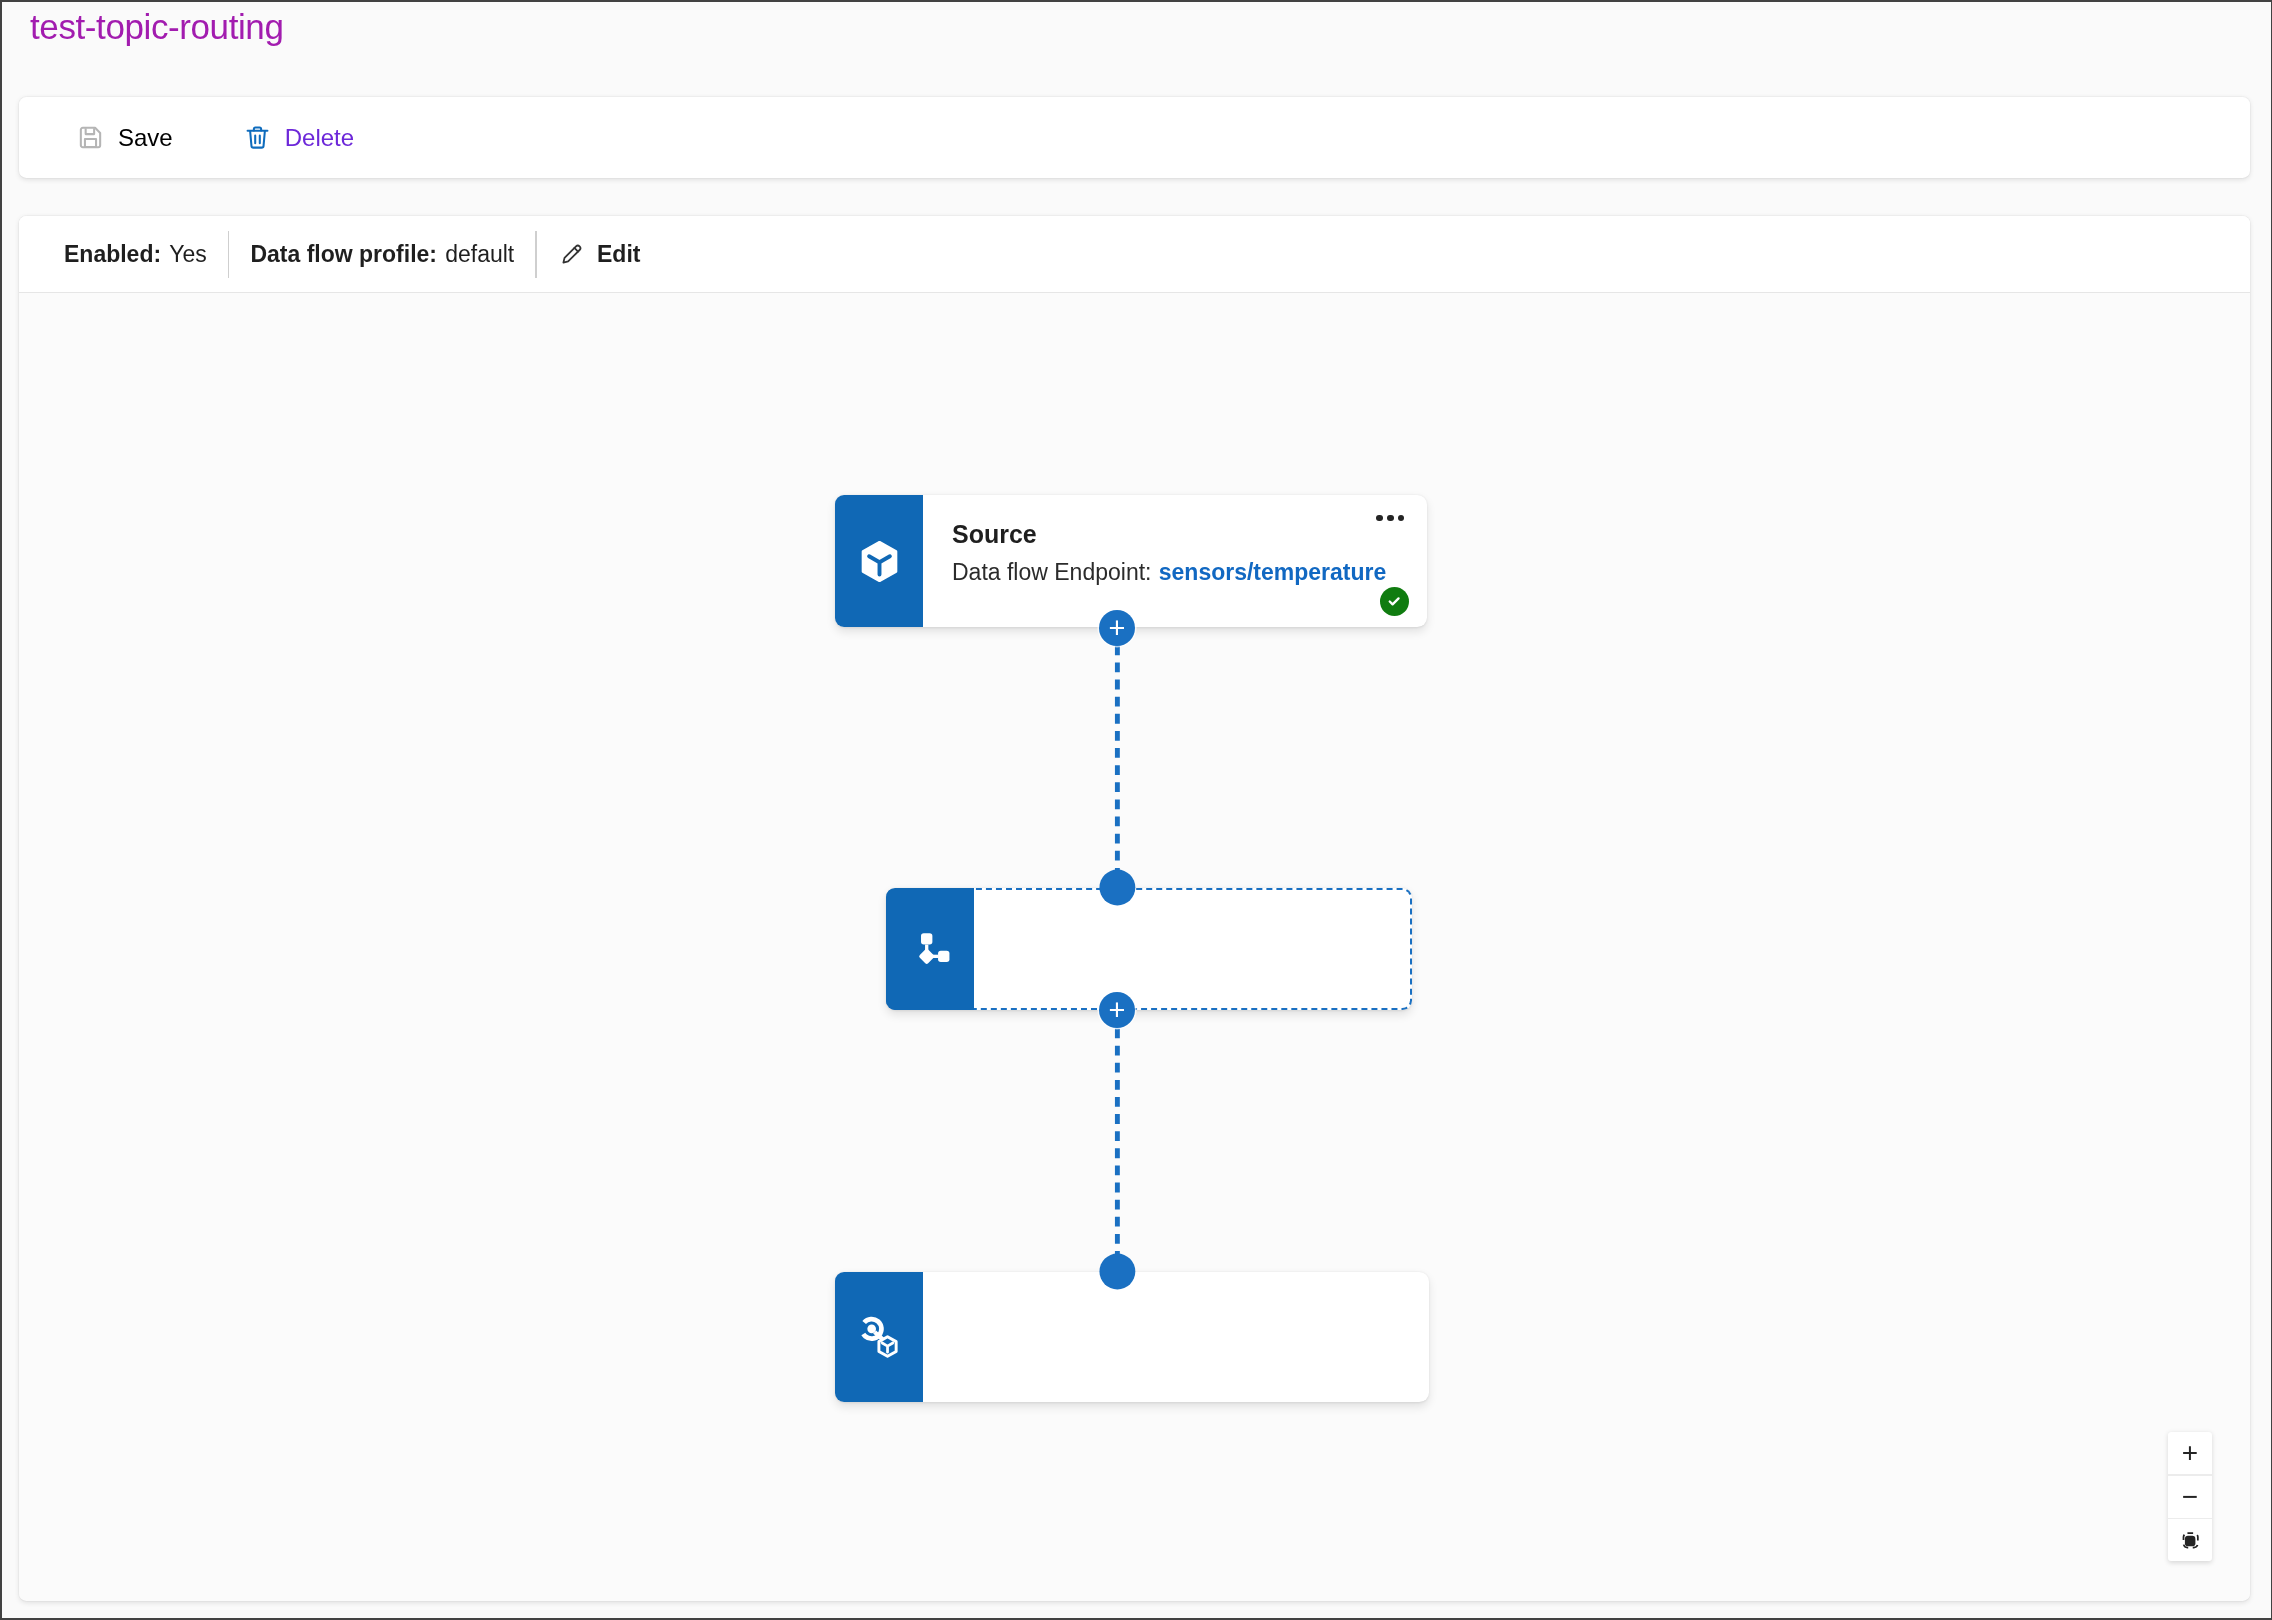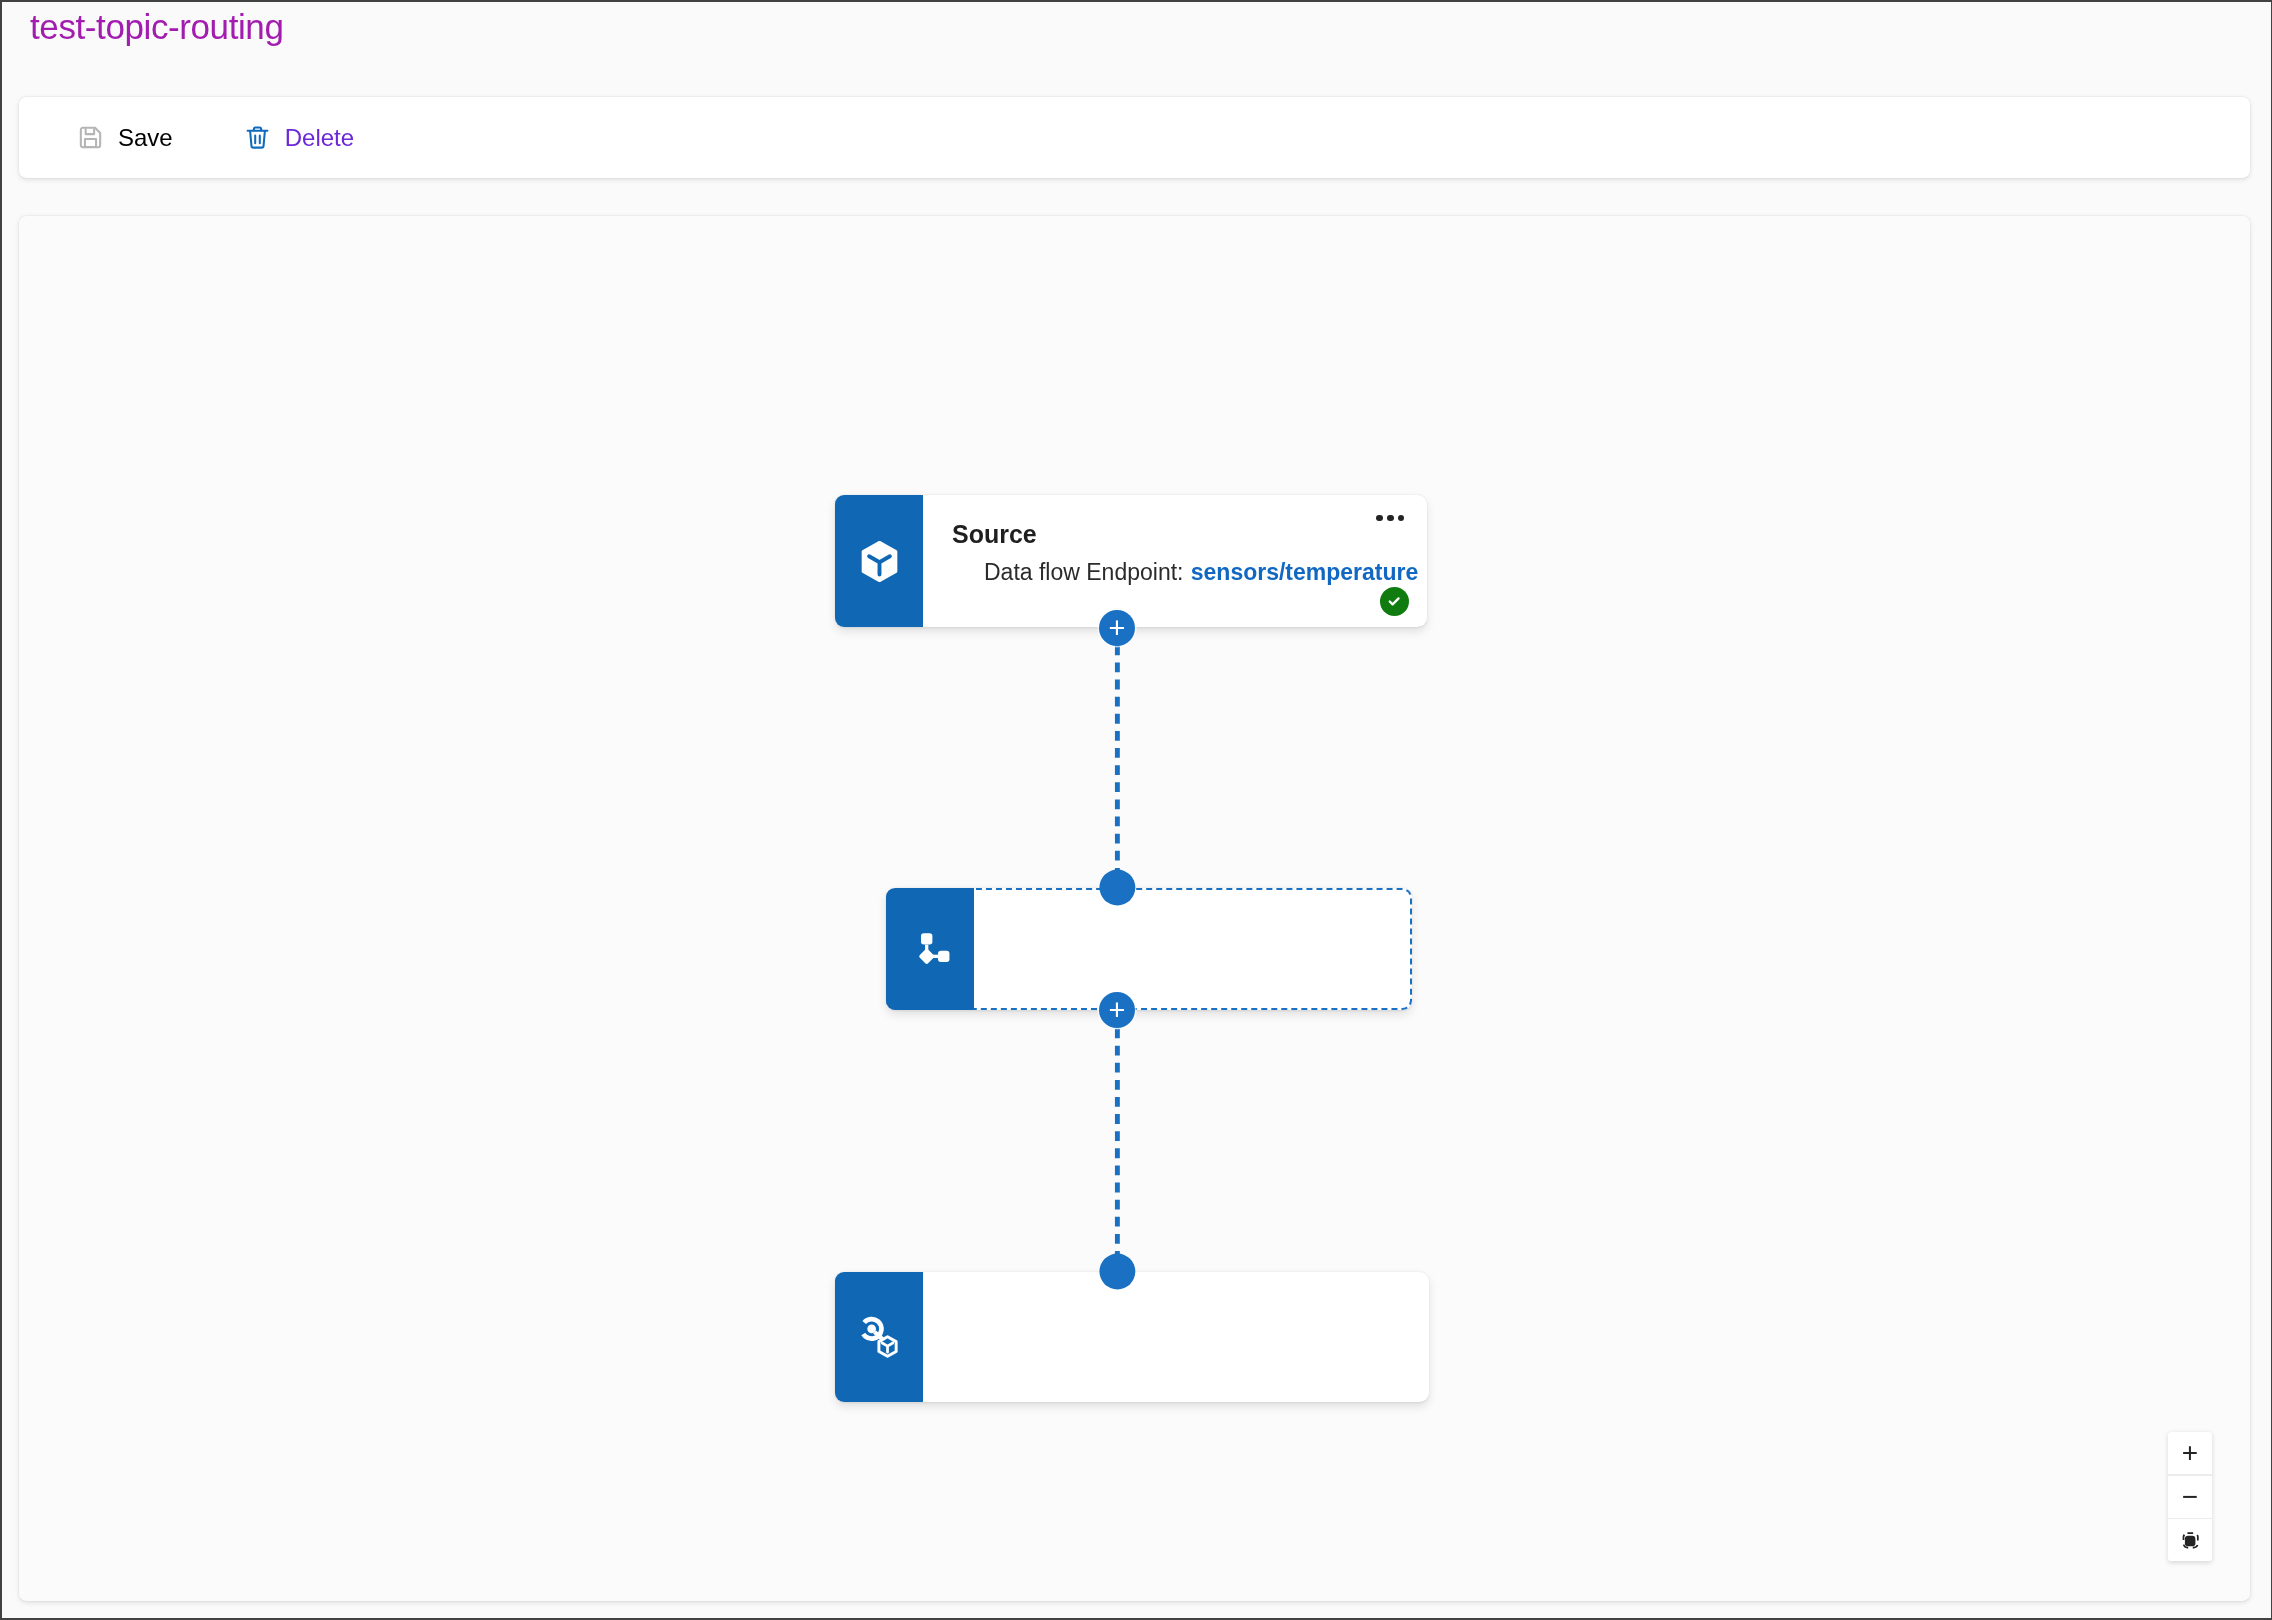--- a/index.html
+++ b/index.html
@@ -68,21 +68,21 @@
     position:absolute; display:flex; background:#ffffff; border-radius:9.8px;
     box-shadow:0 4.1px 9.8px rgba(0,0,0,.10), 0 0.8px 2.4px rgba(0,0,0,.08);
     z-index:2;
   }
   .node-accent{
     width:88px; flex:none; background:#1068b5; border-radius:9px 0 0 9px;
     display:flex; align-items:center; justify-content:center;
   }
   .node-body{ flex:1; position:relative; padding:24.5px 0 0 29px; }
   .node-title{ font-size:25px; font-weight:600; color:#1f1f1f; }
-  .node-sub{ margin-top:10.6px; font-size:23px; color:#2b2b2b; white-space:nowrap;margin-left:32px; }
+  .node-sub{ margin-top:10.6px; font-size:23px; color:#2b2b2b; white-space:nowrap; }
   .node-sub .sub-value{ color:#1168c2; font-weight:700; margin-left:7.3px; }
   .node.selected{ border:2.4px dashed #1a70c2; }
   .node.selected .node-accent{ margin:-2.4px 0 -2.4px -2.4px; }
 
   .more-btn{
     position:absolute; top:16.3px; right:19.6px; display:flex; gap:4.1px;
     background:none; border:none; cursor:pointer; padding:3.3px;
   }
   .more-btn .dot{ width:6.5px; height:6.5px; border-radius:50%; background:#242424; }
 
@@ -137,20 +137,39 @@
         <path d="M9 6.2V5a1.3 1.3 0 0 1 1.3-1.3h3.4A1.3 1.3 0 0 1 15 5v1.2"></path>
         <path d="M5.9 6.6 7 18.9a1.6 1.6 0 0 0 1.6 1.5h6.8a1.6 1.6 0 0 0 1.6-1.5L18.1 6.6"></path>
         <path d="M10.1 10.4v6.4M13.9 10.4v6.4"></path>
       </svg>
       <span>Delete</span>
     </button>
   </div>
 
   <div class="flow-panel">
 
+    <div class="status-bar">
+      <div class="status-item">
+        <b>Enabled:</b>
+        <span>Yes</span>
+      </div>
+      <div class="v-divider"></div>
+      <div class="status-item">
+        <b>Data flow profile:</b>
+        <span>default</span>
+      </div>
+      <div class="v-divider"></div>
+      <button class="edit-btn">
+        <svg class="edit-icon" viewBox="0 0 24 24" fill="none" stroke="#333" stroke-width="1.6" stroke-linejoin="round" stroke-linecap="round">
+          <path d="M4.8 19.2l1-4.2L16 4.8a2.26 2.26 0 0 1 3.2 3.2L9 18.2l-4.2 1z"></path>
+          <path d="M14.6 6.2l3.2 3.2"></path>
+        </svg>
+        <span>Edit</span>
+      </button>
+    </div>
 
     <div class="canvas">
 
       <svg class="connectors" width="2231" height="1306" viewBox="0 0 2736 1602">
         <line x1="1347" y1="410" x2="1347" y2="728" stroke="#1a70c2" stroke-width="6" stroke-dasharray="12 9"></line>
         <line x1="1347" y1="880" x2="1347" y2="1199" stroke="#1a70c2" stroke-width="6" stroke-dasharray="12 9"></line>
         <circle cx="1347" cy="728" r="22" fill="#1a70c2"></circle>
         <circle cx="1347" cy="1199" r="22" fill="#1a70c2"></circle>
       </svg>
 

